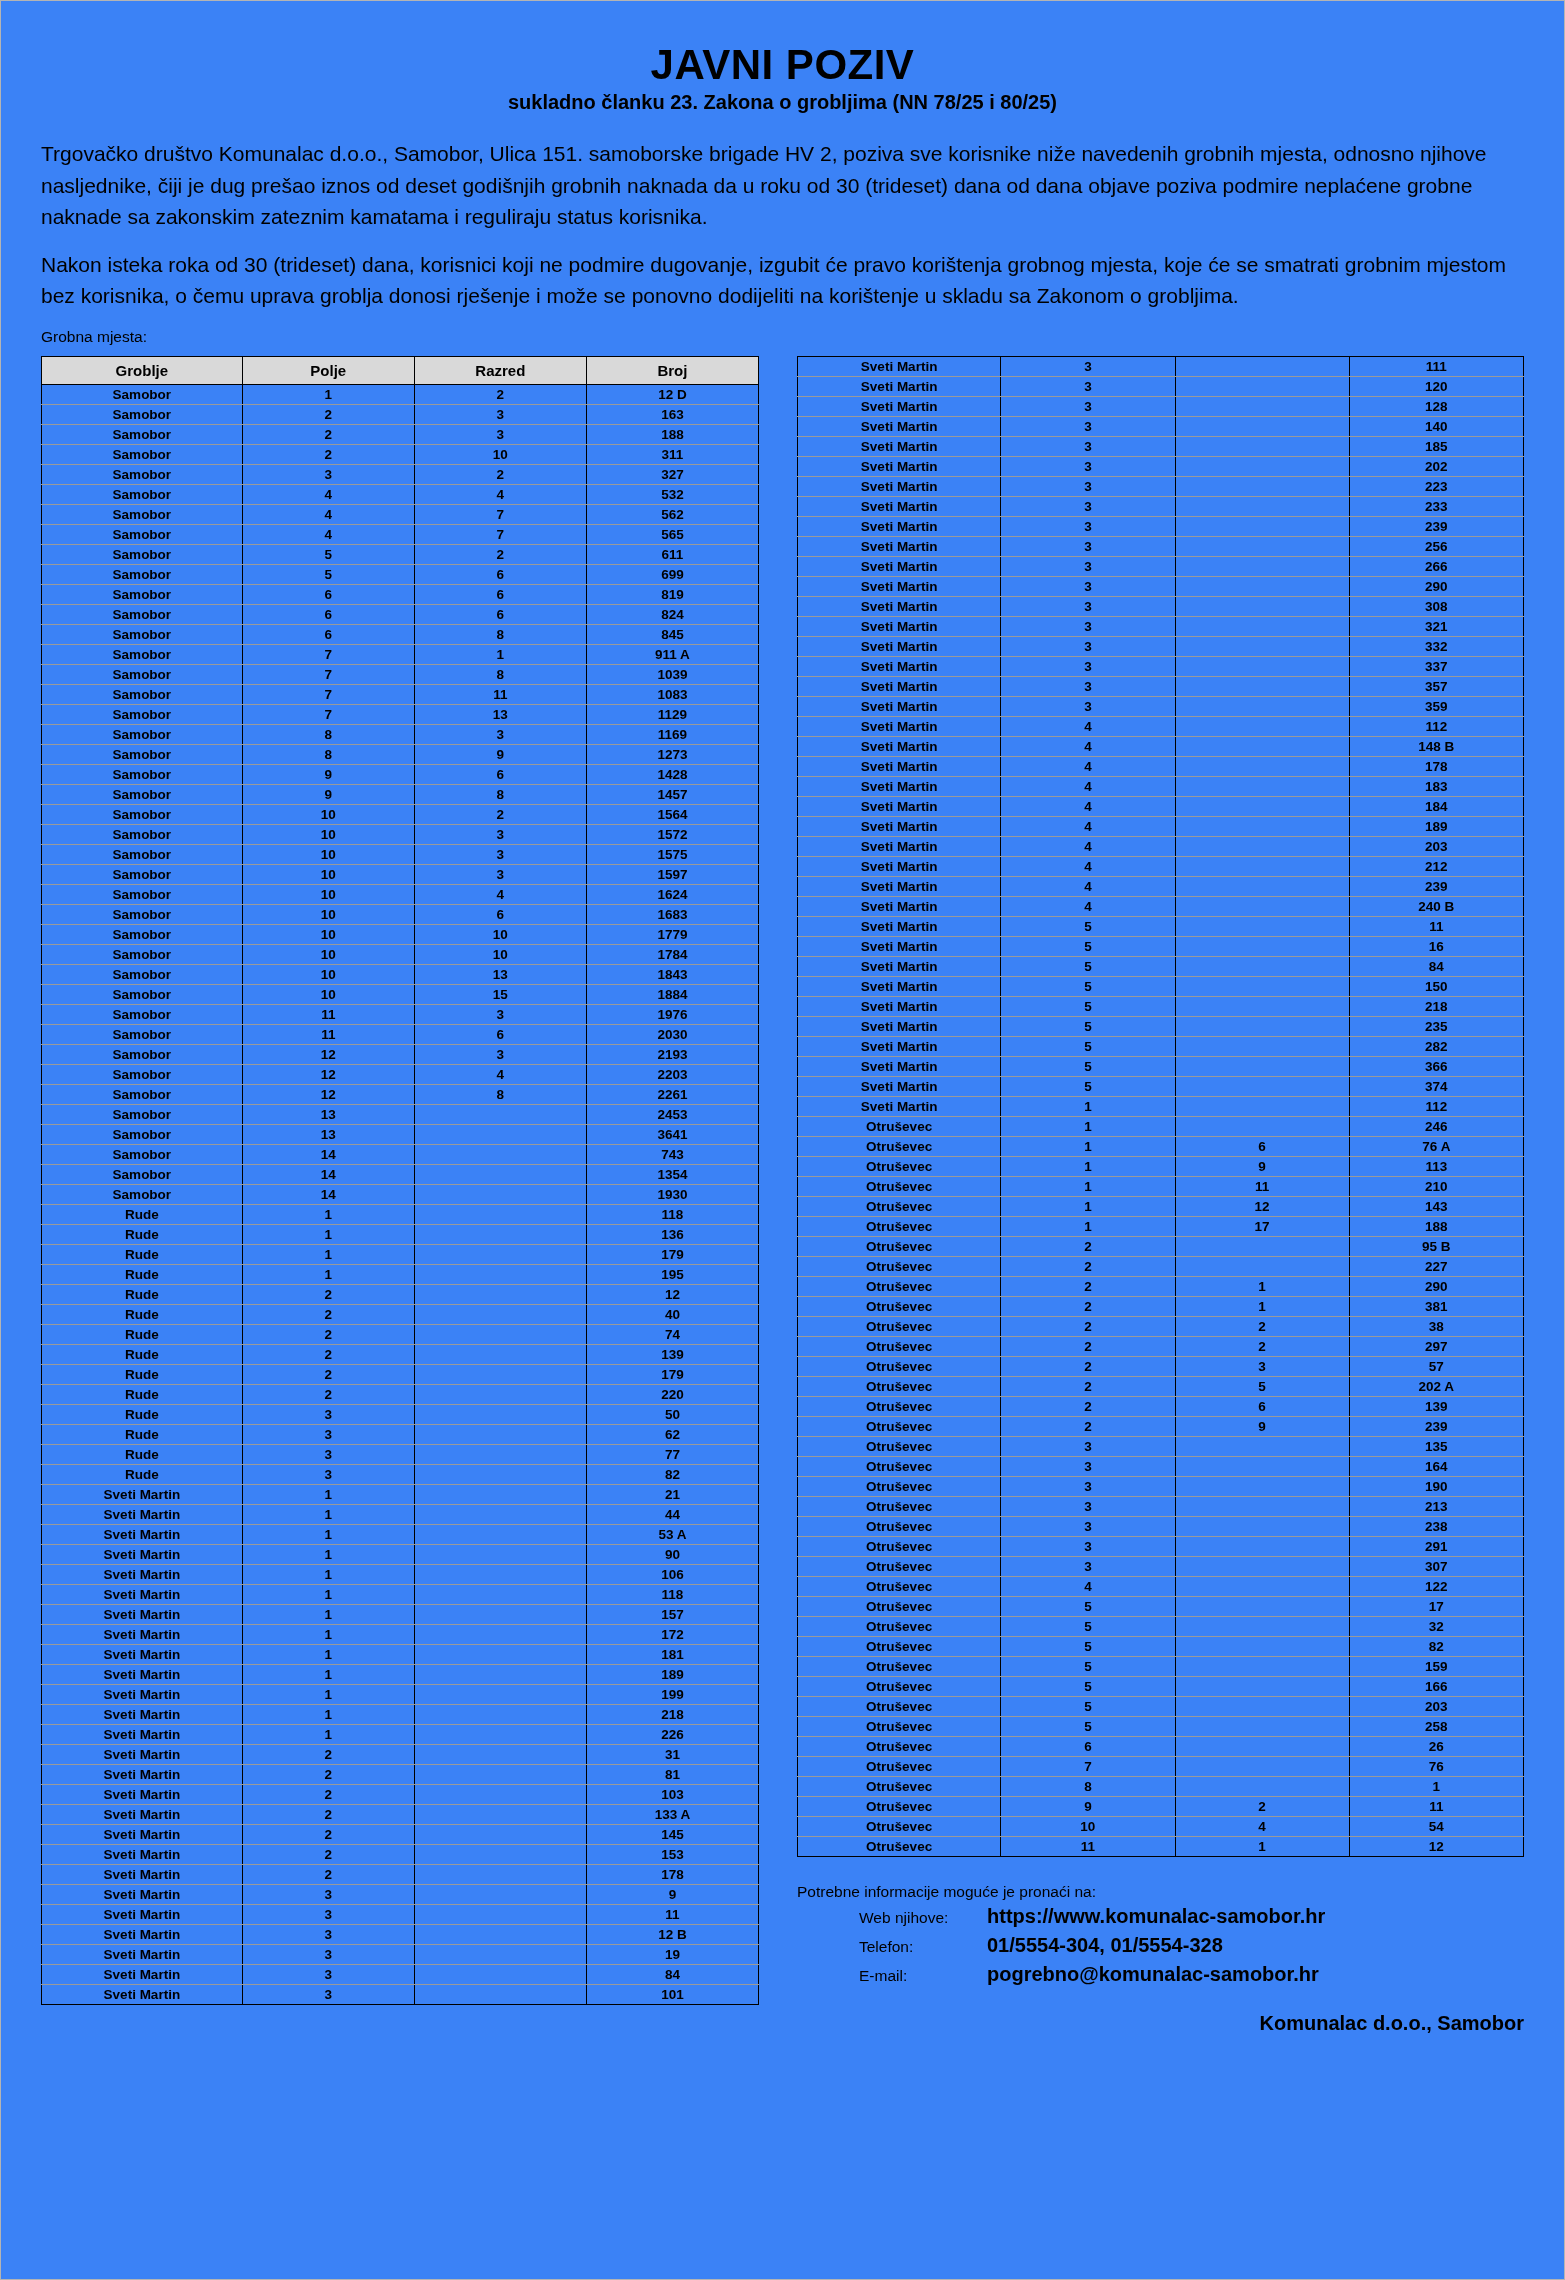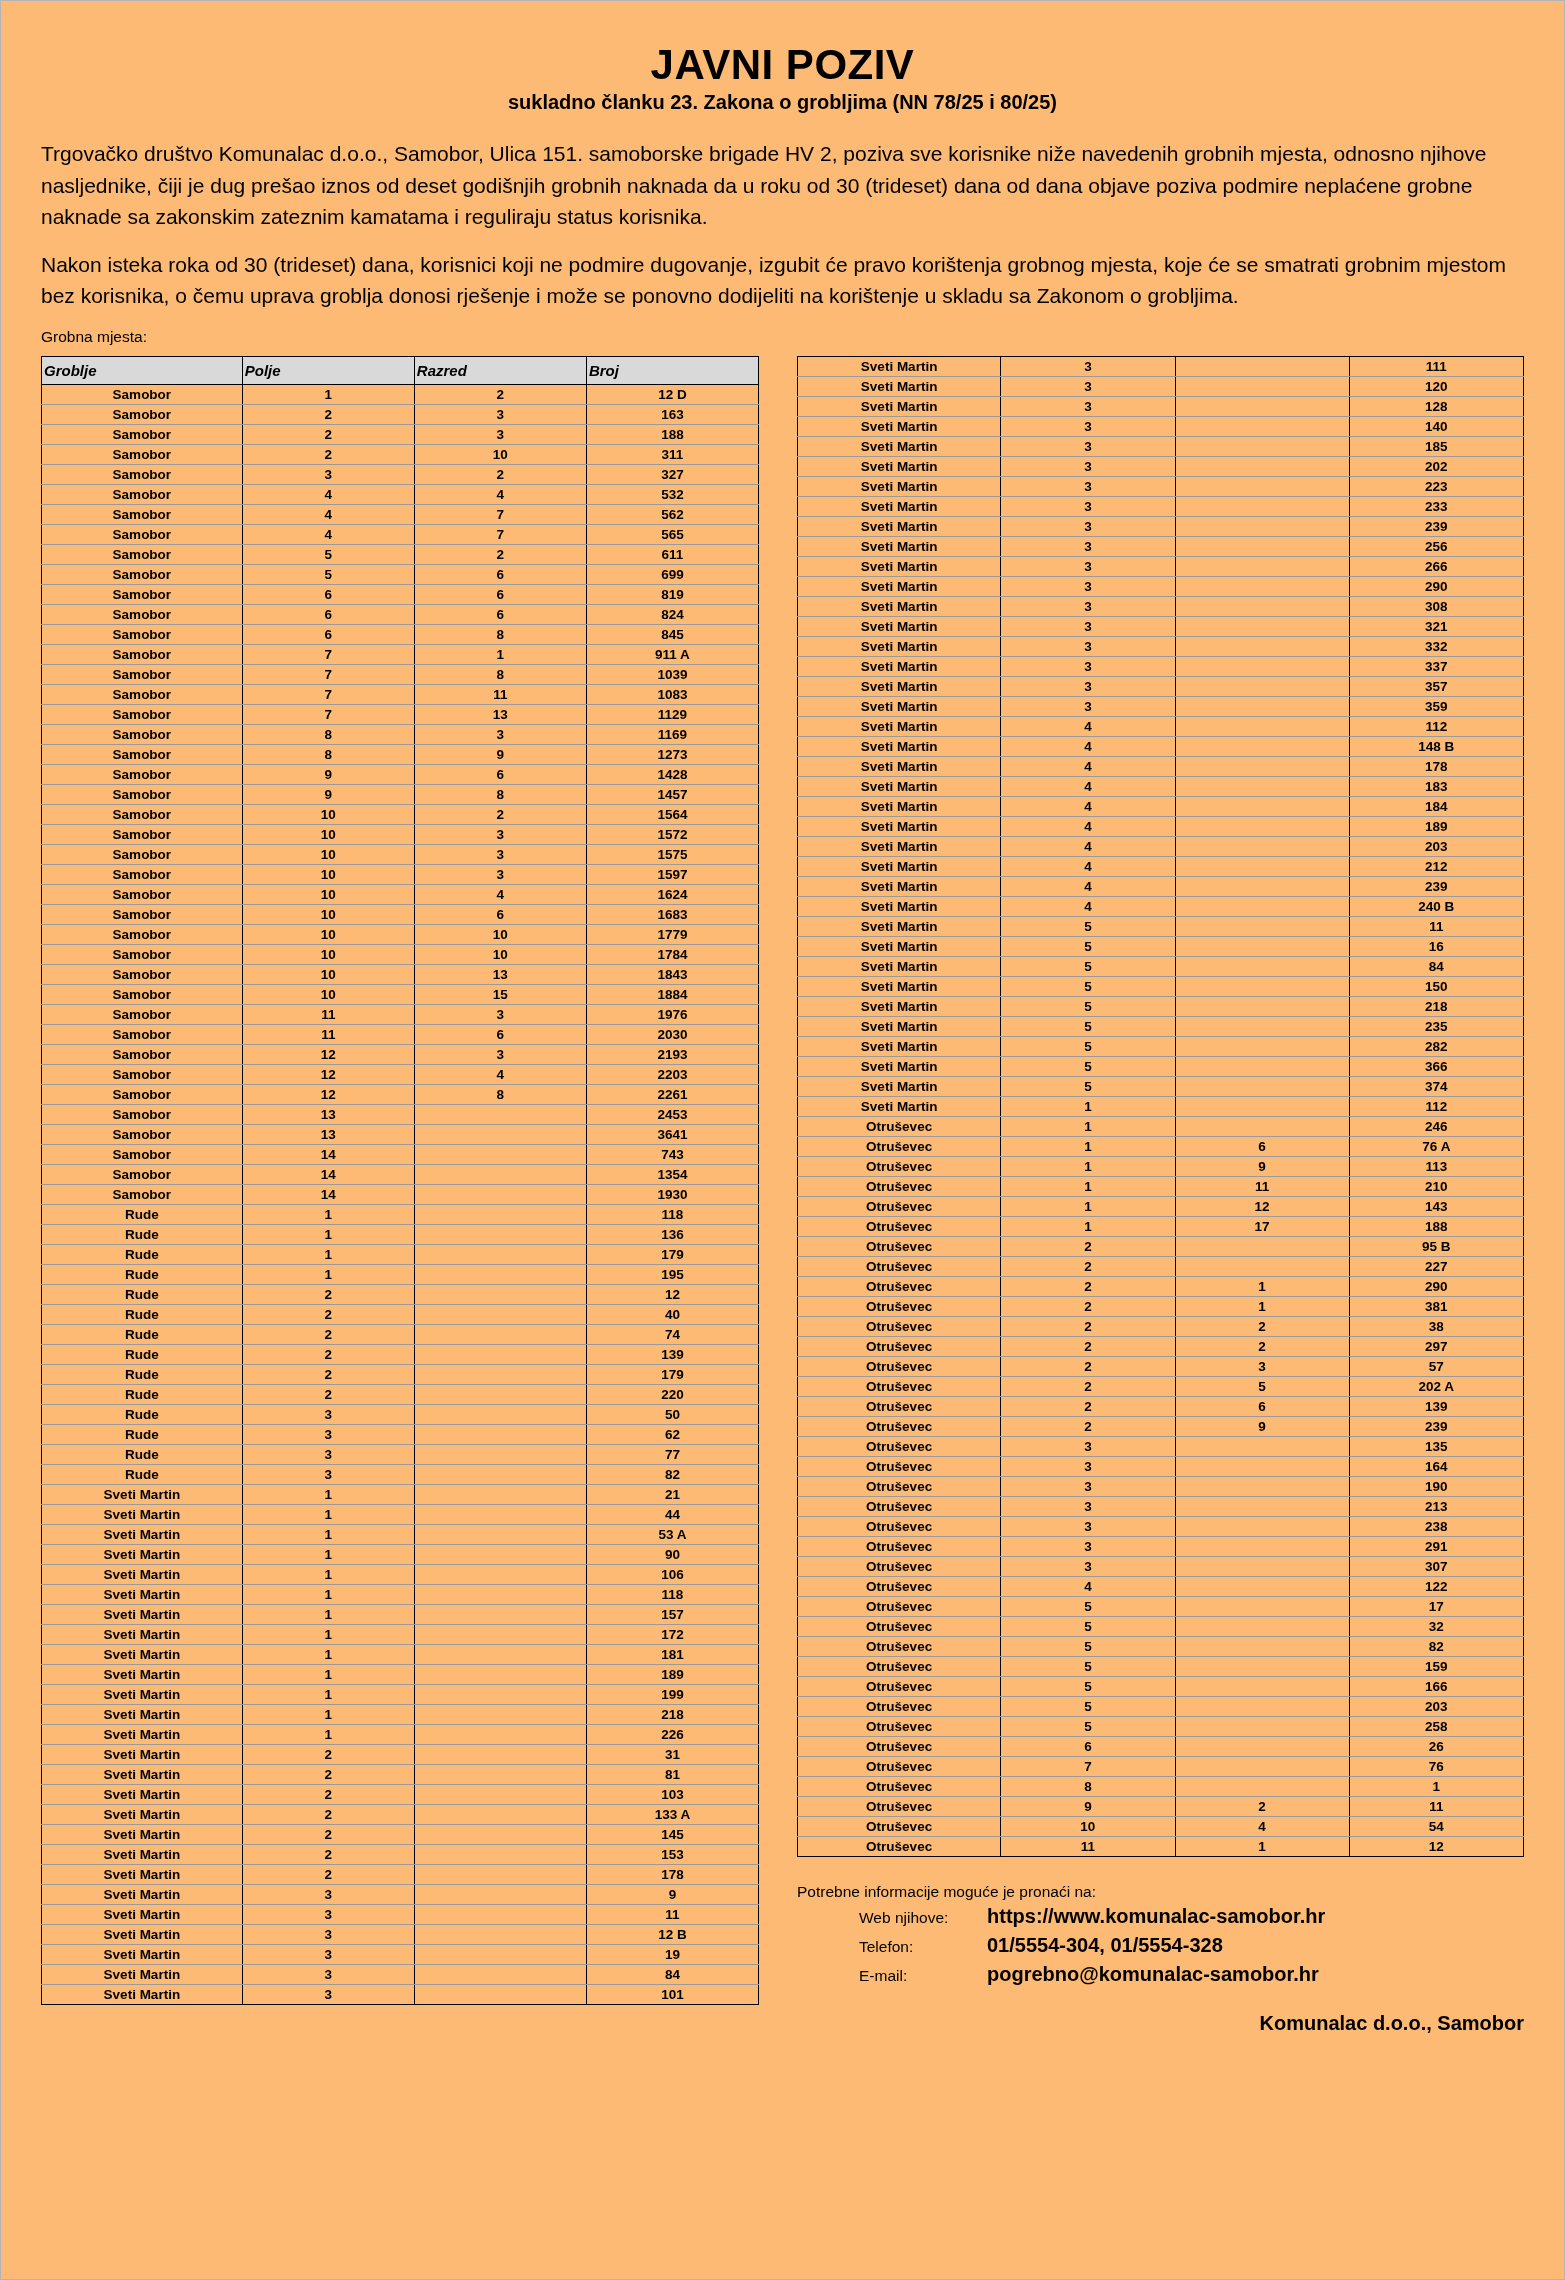--- a/index.html
+++ b/index.html
@@ -7,21 +7,21 @@
     padding: 0;
     background: #c8c8c8;
   }
   body {
     font-family: "Liberation Sans", sans-serif;
   }
   .page {
     width: 1565px;
     min-height: 2280px;
     box-sizing: border-box;
-    background: #fdba74;
+    background: #3b82f6;
     margin: 0 auto;
     padding: 26px 40px 14px 40px;
     position: relative;
     border: 1px solid #b4b4b4;
   }
   .title {
     text-align: center;
     font-size: 42px;
     font-weight: bold;
     letter-spacing: 0.5px;
@@ -58,23 +58,22 @@
   table.grid {
     border-collapse: collapse;
     width: 100%;
     font-size: 13.5px;
   }
   table.grid th {
     border: 1px solid #000;
     background: #d9d9d9;
     font-weight: bold;
     padding: 5px 2px;
-    text-align: left;
+    text-align: center;
     font-size: 15px;
-    font-style: italic;
   }
   table.grid td {
     border-left: 1px solid #000;
     border-right: 1px solid #000;
     border-top: 0;
     border-bottom: 0;
     padding: 1px 2px;
     text-align: center;
     font-weight: bold;
     font-size: 13.5px;

